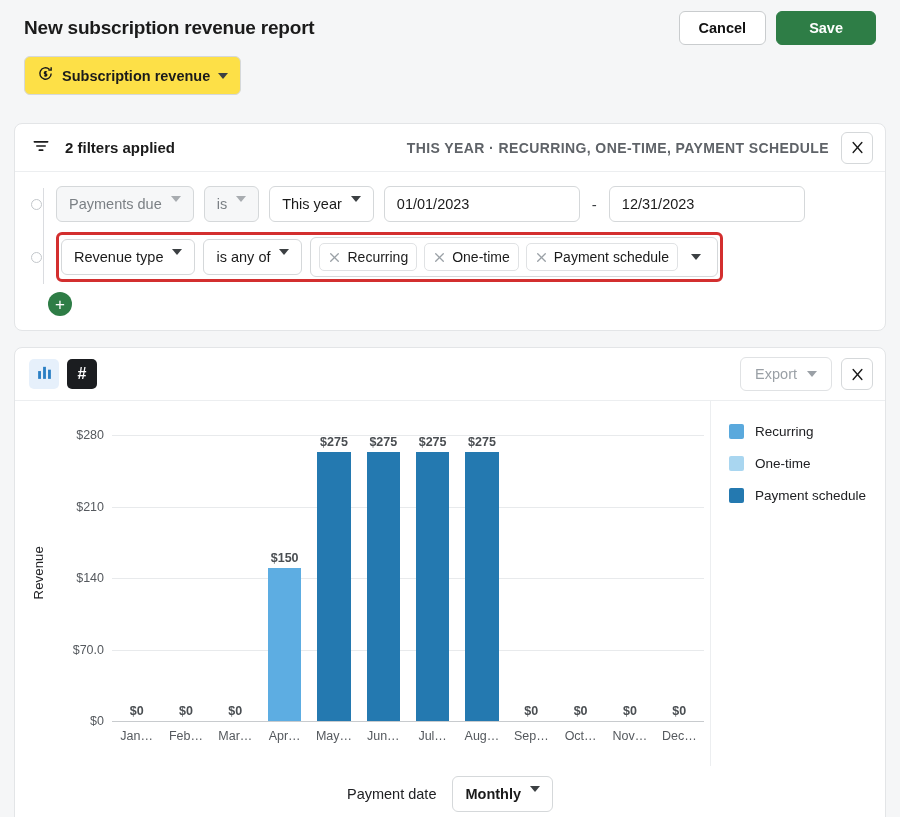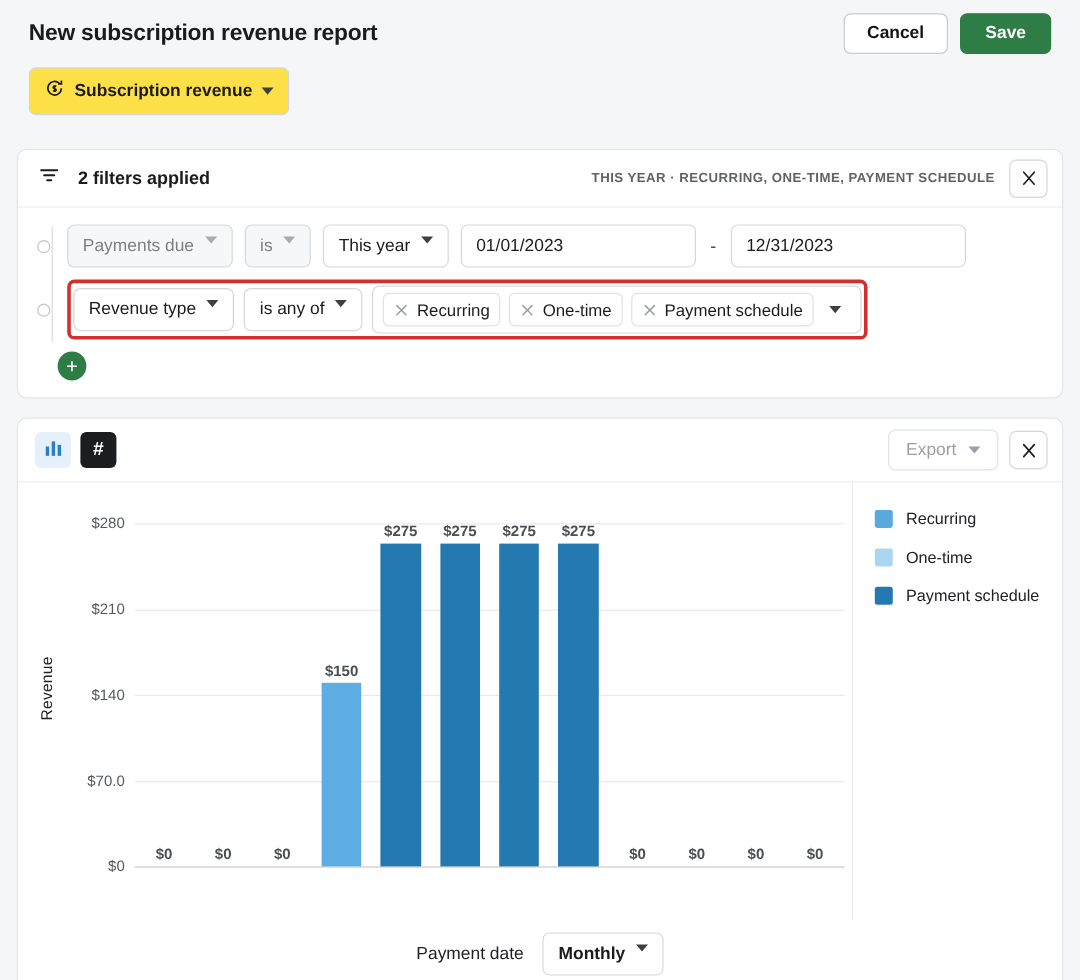--- a/index.html
+++ b/index.html
@@ -16,21 +16,21 @@
     height: 56px; padding: 0 24px;
     display: flex; align-items: center; justify-content: space-between;
   }
   .page-title { font-size: 19px; font-weight: bold; letter-spacing: -.2px; }
   .topbar-actions { display: flex; align-items: center; gap: 10px; margin-left: 24px; }
   .btn {
     font-family: inherit; font-size: 14.5px; font-weight: bold;
     border-radius: 6px; cursor: pointer; border: 1px solid #c9ccce;
     background: #fff; color: #111; padding: 9px 19px; line-height: 1;
   }
-  .btn-save { background: #2e7d46; border-color: #2e7d46; color: #fff; padding: 9px 20px; }
+  .btn-save { background: #2e7d46; border-color: #2e7d46; color: #fff; padding: 9px 32px; }
 
   
   .selector-row { padding: 0 24px 12px 24px; }
   .selector {
     display: inline-flex; align-items: center; gap: 8px;
     background: #fde047; border: 1px solid #d5d8da; border-radius: 6px;
     padding: 8px 12px; cursor: pointer;
   }
   .selector-label { font-size: 14.5px; font-weight: bold; }
   .caret {
@@ -44,21 +44,21 @@
   .card {
     margin: 16px 14px 12px 14px; background: #fff;
     border: 1px solid #e3e5e7; border-radius: 8px;
   }
   .card-head {
     height: 48px; display: flex; align-items: center;
     padding: 0 12px 0 16px; border-bottom: 1px solid #eceef0;
   }
   .filters-title { font-size: 15px; font-weight: bold; margin-left: 14px; }
   .filters-summary {
-    margin-left: auto; font-size: 11px; font-weight: bold;
+    margin-left: auto; font-size: 14px; font-weight: bold;
     letter-spacing: .4px; color: #5f6368; text-transform: uppercase;
     white-space: nowrap; padding-right: 12px;
   }
   .icon-btn {
     width: 32px; height: 32px; border: 1px solid #d5d8da; border-radius: 6px;
     background: #fff; display: flex; align-items: center; justify-content: center;
     cursor: pointer; flex: 0 0 auto;
   }
 
   
@@ -368,20 +368,34 @@
             <div class="bcol">
               <div class="bval">$0</div>
             </div>
             <div class="bcol">
               <div class="bval">$0</div>
             </div>
             <div class="bcol">
               <div class="bval">$0</div>
             </div>
           </div>
+        <div class="xaxis" id="xaxis">
+            <div class="xtick">Jan…</div>
+            <div class="xtick">Feb…</div>
+            <div class="xtick">Mar…</div>
+            <div class="xtick">Apr…</div>
+            <div class="xtick">May…</div>
+            <div class="xtick">Jun…</div>
+            <div class="xtick">Jul…</div>
+            <div class="xtick">Aug…</div>
+            <div class="xtick">Sep…</div>
+            <div class="xtick">Oct…</div>
+            <div class="xtick">Nov…</div>
+            <div class="xtick">Dec…</div>
+          </div>
       </div>
     </div>
 
     <div class="legend" id="legend">
         <div class="legend-item">
           <span class="swatch" style="background: rgb(90, 169, 221);"></span>
           <span class="legend-text">Recurring</span>
         </div>
         <div class="legend-item">
           <span class="swatch" style="background: rgb(169, 214, 240);"></span>

